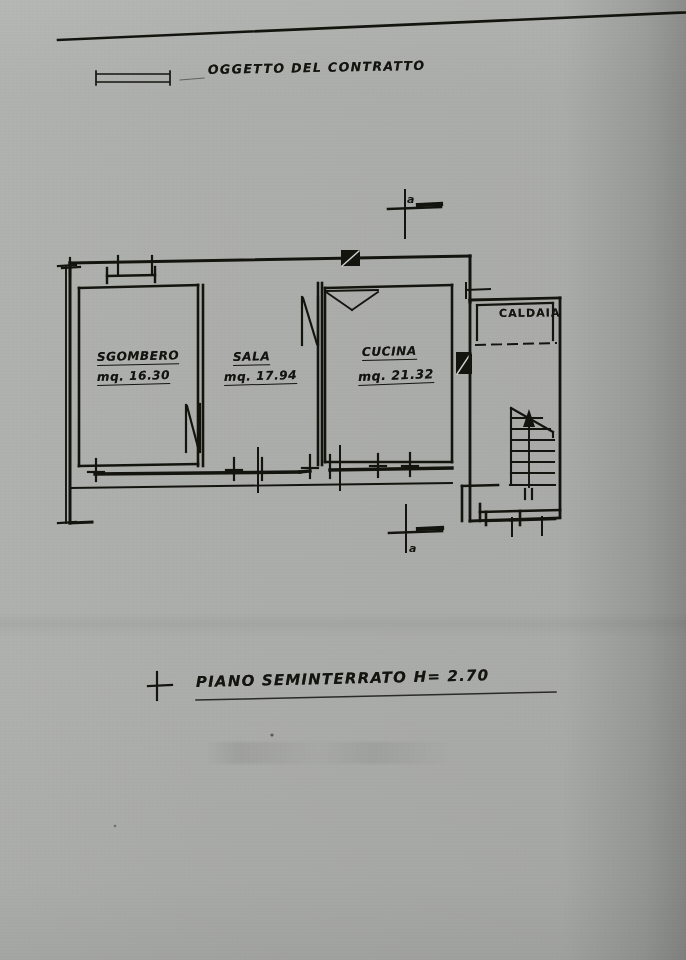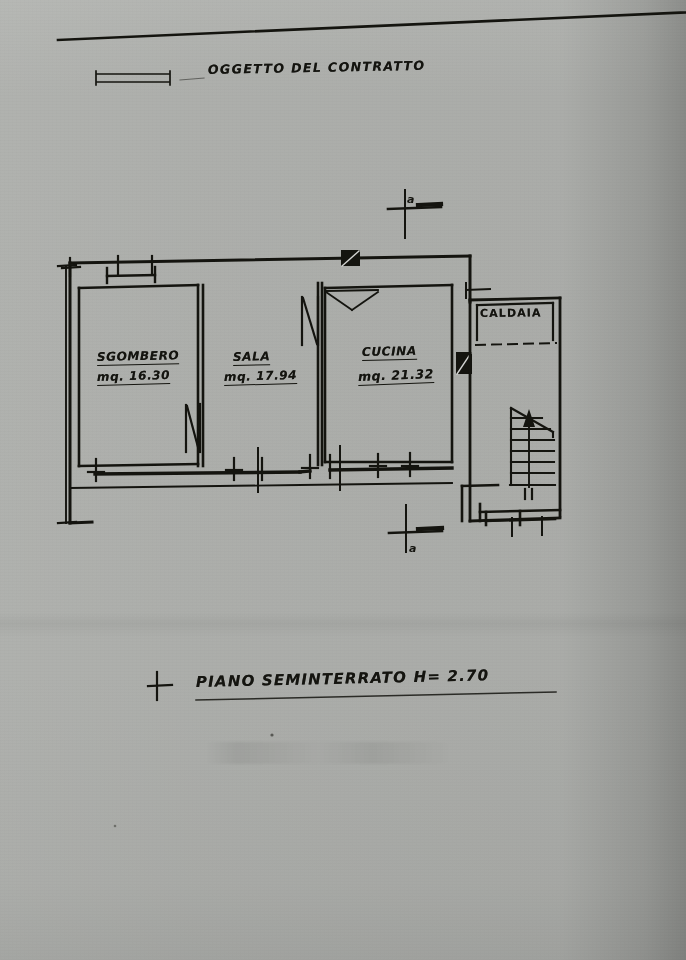--- a/index.html
+++ b/index.html
@@ -69,21 +69,21 @@
   }
   .hw.u { border-bottom: 1.6px solid #14140f; padding-bottom: 1px; }
   #title-text { left: 208px; top: 62px; font-size: 12.5px; transform: rotate(-1.1deg); letter-spacing: 1.4px; }
   #lbl-sgombero { left: 97px; top: 350px; font-size: 12px; transform: rotate(-1.2deg); }
   #lbl-sgombero-area { left: 97px; top: 370px; font-size: 12px; transform: rotate(-1.6deg); }
   #lbl-sala { left: 233px; top: 350px; font-size: 12px; transform: rotate(-1.2deg); }
   #lbl-sala-area { left: 224px; top: 370px; font-size: 12px; transform: rotate(-1.6deg); }
   #lbl-cucina { left: 362px; top: 345px; font-size: 12px; transform: rotate(-1.2deg); }
   #lbl-cucina-area { left: 358px; top: 369px; font-size: 12.5px; transform: rotate(-2.2deg); }
   #lbl-caldaia {
-    left: 480px; top: 307px; font-size: 11px; font-style: normal;
+    left: 499px; top: 307px; font-size: 11px; font-style: normal;
     transform: rotate(-0.6deg); letter-spacing: 1.1px; border-bottom: none;
   }
   #caption-text { left: 196px; top: 673px; font-size: 15px; transform: rotate(-1.3deg); letter-spacing: 1.2px; }
   .secmark {
     position: absolute;
     font-family: "DejaVu Sans", sans-serif;
     font-style: italic;
     font-weight: 700;
     font-size: 11px;
     color: #14140f;

